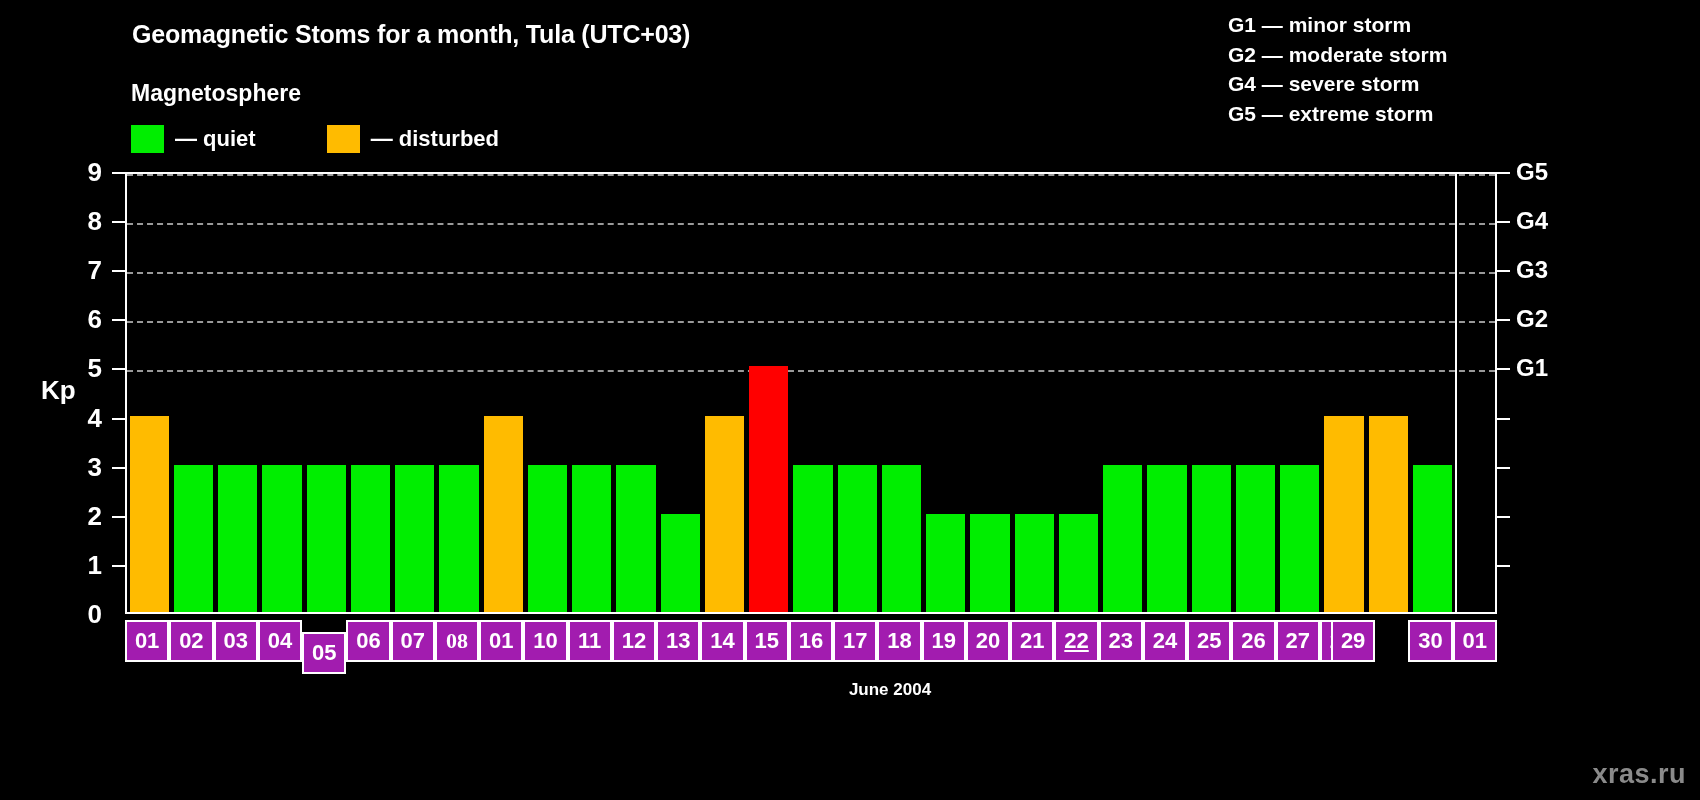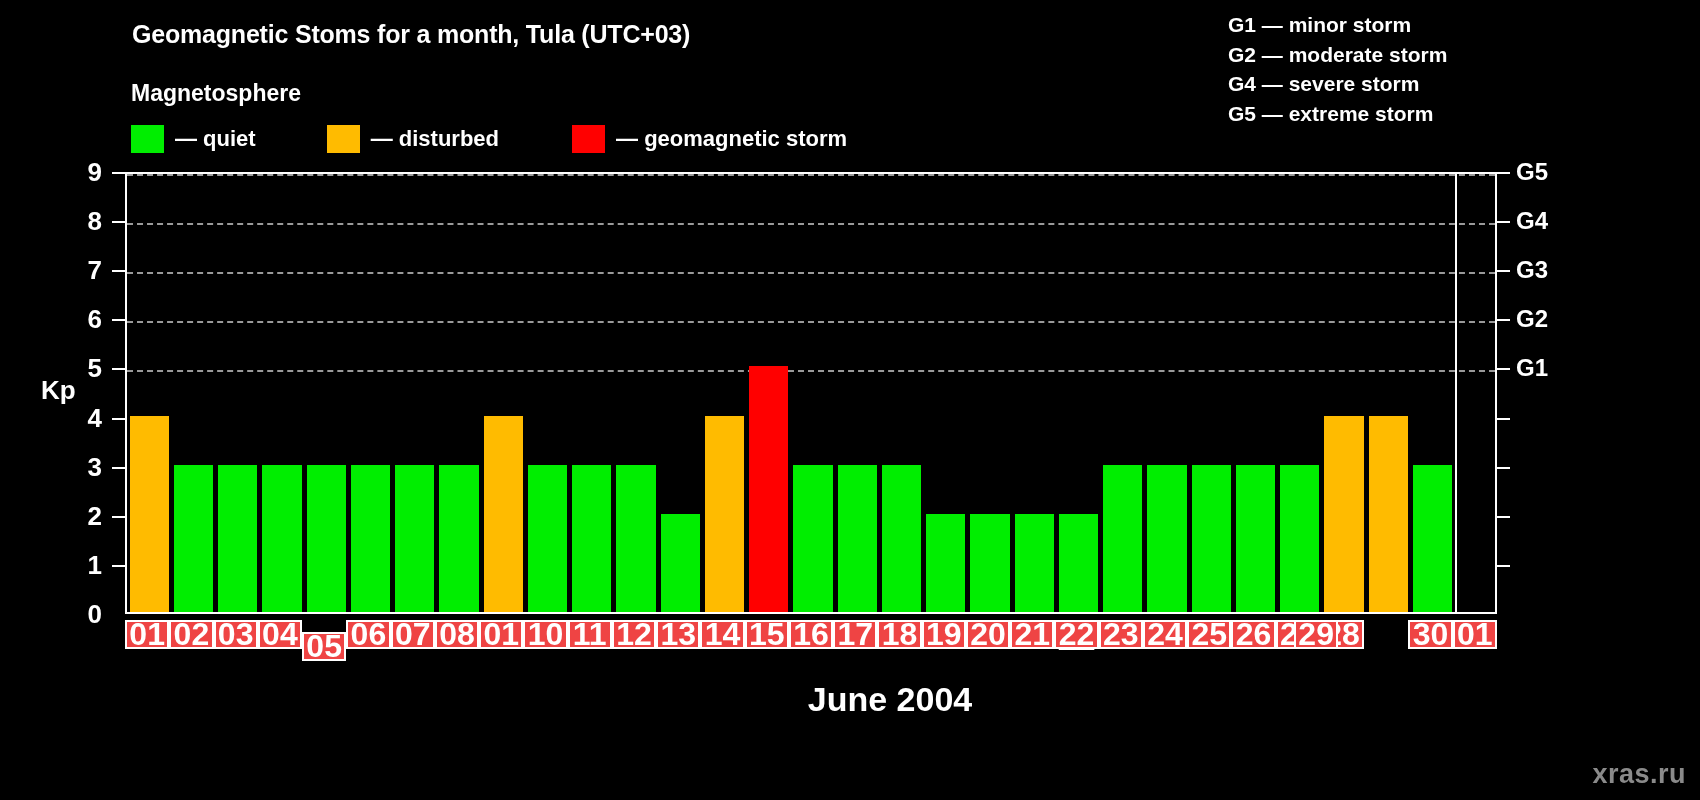--- a/index.html
+++ b/index.html
@@ -169,40 +169,40 @@
   
   .day-labels {
     position: absolute;
     left: 125px;
     top: 620px;
     height: 42px;
   }
   .day-box {
     position: absolute;
     top: 0;
-    height: 29px;
+    height: 42px;
     border: 2px solid #ffffff;
     box-sizing: border-box;
-    background: #ef4444;
+    background: #a21caf;
     color: #ffffff;
-    font-size: 32px;
+    font-size: 22px;
     font-weight: bold;
     display: flex;
     align-items: center;
     justify-content: center;
   }
 
   
   .x-axis-title {
     position: absolute;
     left: 0;
     top: 680px;
     width: 1700px;
     text-align: center;
-    font-size: 34px;
+    font-size: 17px;
     font-weight: bold;
     padding-left: 80px;
     box-sizing: border-box;
   }
 
   
   .watermark {
     position: absolute;
     right: 14px;
     bottom: 10px;
@@ -222,24 +222,20 @@
   <div class="legend-item">
     <span class="legend-swatch" style="background:#00ee00"></span>
     <span class="legend-text">— quiet</span>
   </div>
   <span class="legend-gap-1"></span>
   <div class="legend-item">
     <span class="legend-swatch" style="background:#ffbb00"></span>
     <span class="legend-text">— disturbed</span>
   </div>
   <span class="legend-gap-2"></span>
-  <div class="legend-item">
-    <span class="legend-swatch" style="background:#ff0000"></span>
-    <span class="legend-text">— geomagnetic storm</span>
-  </div>
 </div>
 
 <div class="gscale-legend">
   <div class="gscale-line">G1 — minor storm</div>
   <div class="gscale-line">G2 — moderate storm</div>
   <div class="gscale-line">G4 — severe storm</div>
   <div class="gscale-line">G5 — extreme storm</div>
 </div>
 
 <div class="y-axis-title">Kp</div>
@@ -328,40 +324,40 @@
 </div>
 
 <div class="day-labels" id="day-labels" style="width: 1372px;">
     <div class="day-box" style="left: 0px; width: 44.2581px;">01</div>
     <div class="day-box" style="left: 44.2581px; width: 44.2581px;">02</div>
     <div class="day-box" style="left: 88.5161px; width: 44.2581px;">03</div>
     <div class="day-box" style="left: 132.774px; width: 44.2581px;">04</div>
     <div class="day-box" style="left: 177.032px; width: 44.2581px; margin-top: 12px;">05</div>
     <div class="day-box" style="left: 221.29px; width: 44.2581px;">06</div>
     <div class="day-box" style="left: 265.548px; width: 44.2581px;">07</div>
-    <div class="day-box" style="left: 309.806px; width: 44.2581px;">08</div>
+    <div class="day-box" style="left: 309.806px; width: 44.2581px; font-family: Liberation Serif, serif;">08</div>
     <div class="day-box" style="left: 354.065px; width: 44.2581px;">01</div>
     <div class="day-box" style="left: 398.323px; width: 44.2581px;">10</div>
     <div class="day-box" style="left: 442.581px; width: 44.2581px;">11</div>
     <div class="day-box" style="left: 486.839px; width: 44.2581px;">12</div>
     <div class="day-box" style="left: 531.097px; width: 44.2581px;">13</div>
     <div class="day-box" style="left: 575.355px; width: 44.2581px;">14</div>
     <div class="day-box" style="left: 619.613px; width: 44.2581px;">15</div>
     <div class="day-box" style="left: 663.871px; width: 44.2581px;">16</div>
     <div class="day-box" style="left: 708.129px; width: 44.2581px;">17</div>
     <div class="day-box" style="left: 752.387px; width: 44.2581px;">18</div>
     <div class="day-box" style="left: 796.645px; width: 44.2581px;">19</div>
     <div class="day-box" style="left: 840.903px; width: 44.2581px;">20</div>
     <div class="day-box" style="left: 885.161px; width: 44.2581px;">21</div>
     <div class="day-box" style="left: 929.419px; width: 44.2581px; text-decoration: underline;">22</div>
     <div class="day-box" style="left: 973.677px; width: 44.2581px;">23</div>
     <div class="day-box" style="left: 1017.94px; width: 44.2581px;">24</div>
     <div class="day-box" style="left: 1062.19px; width: 44.2581px;">25</div>
     <div class="day-box" style="left: 1106.45px; width: 44.2581px;">26</div>
     <div class="day-box" style="left: 1150.71px; width: 44.2581px;">27</div>
     <div class="day-box" style="left: 1194.97px; width: 44.2581px;">28</div>
-    <div class="day-box" style="left: 1169px; width: 44.2581px;">29</div>
+    <div class="day-box" style="left: 1206px; width: 44.2581px;">29</div>
     <div class="day-box" style="left: 1283.48px; width: 44.2581px;">30</div>
     <div class="day-box" style="left: 1327.74px; width: 44.2581px;">01</div>
   </div>
 
 <div class="x-axis-title">June 2004</div>
 <div class="watermark">xras.ru</div>
 
 </body></html>

